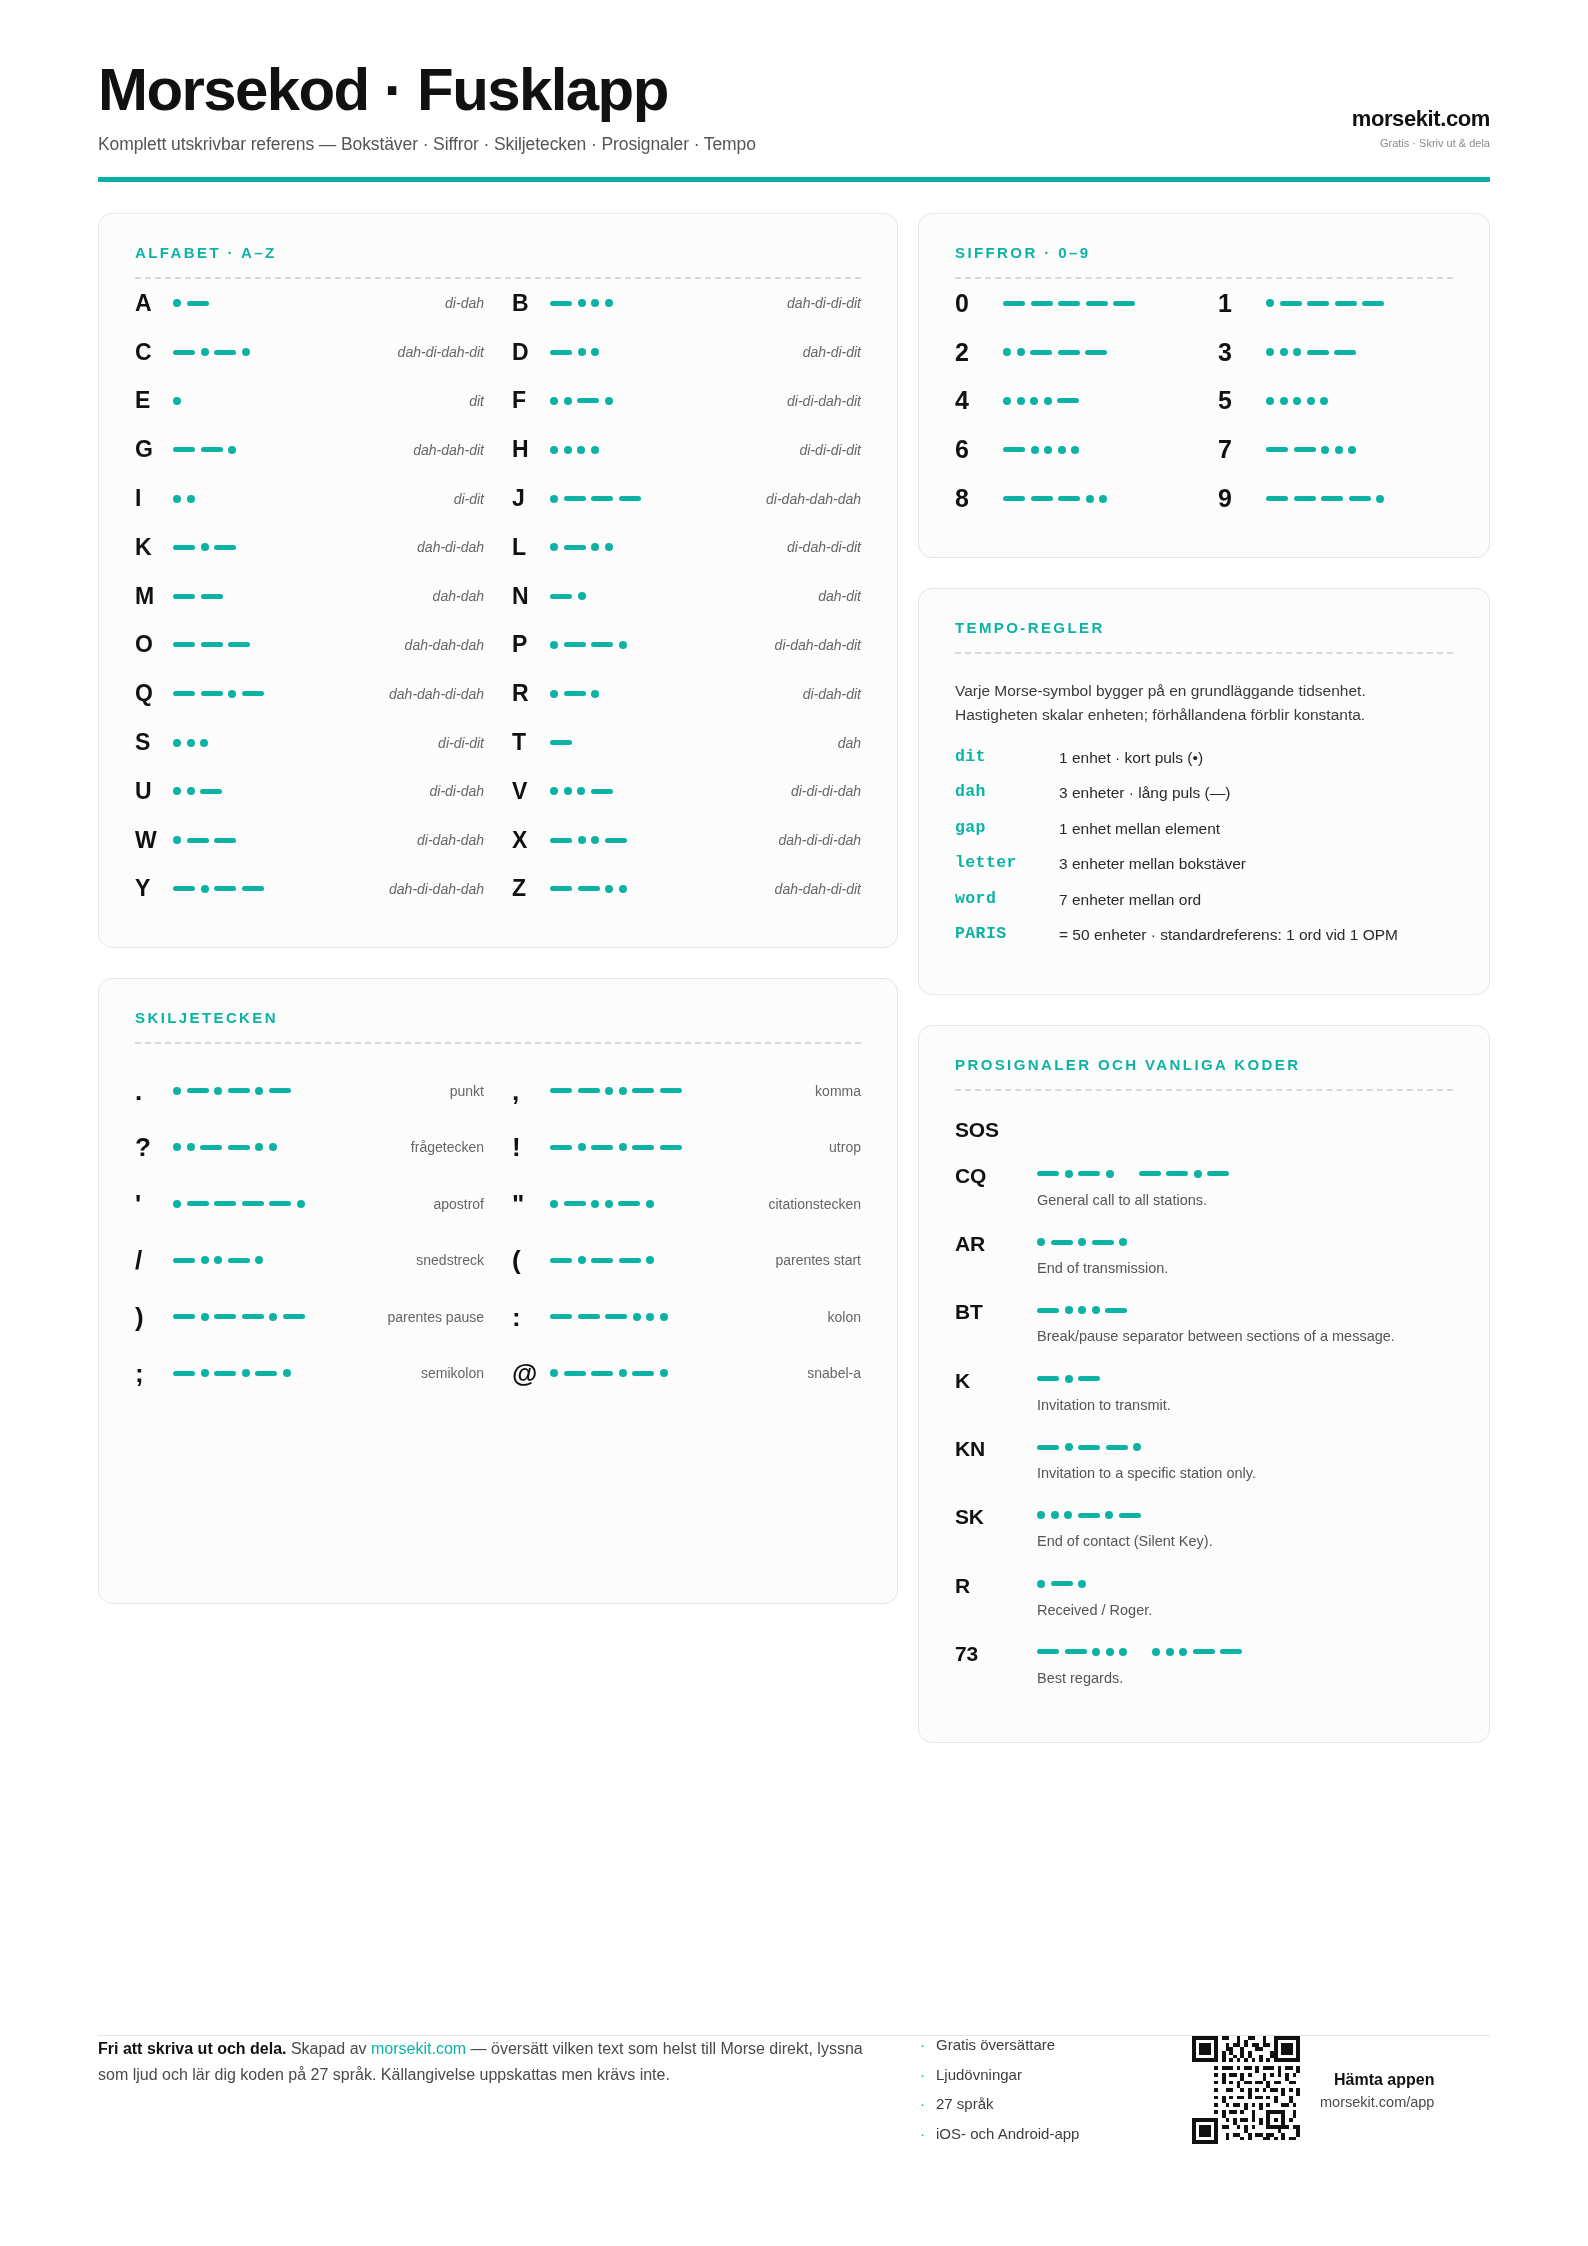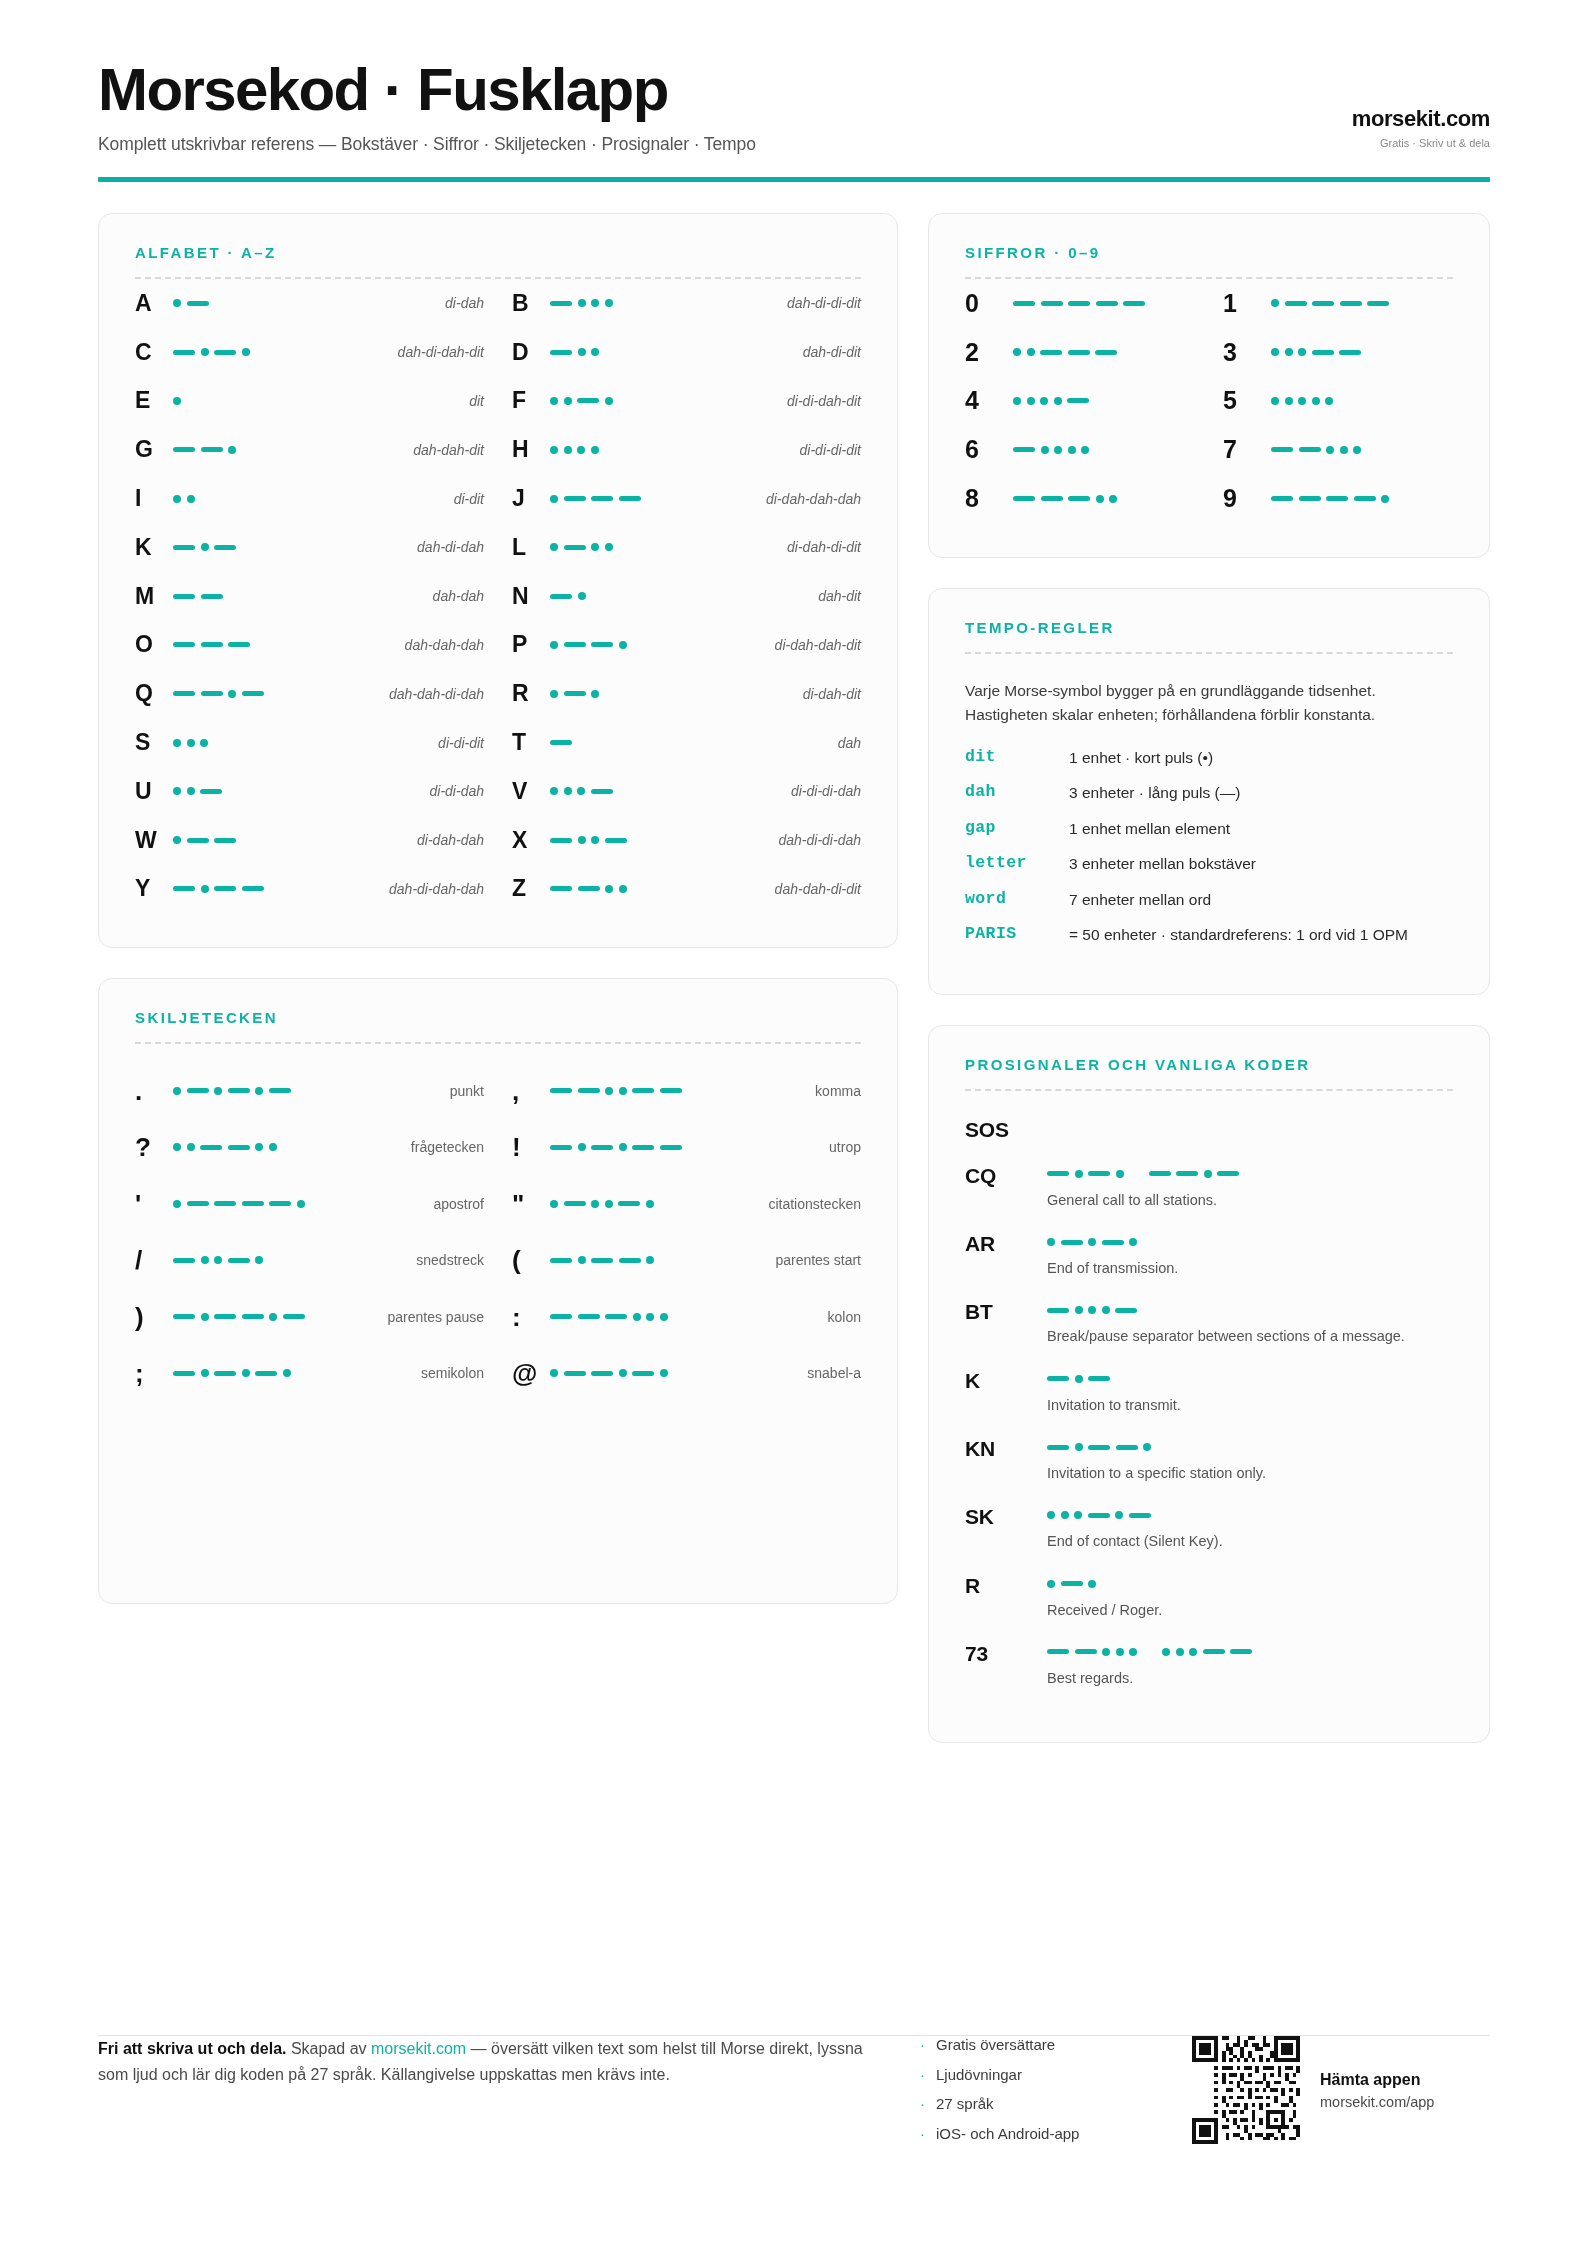--- a/index.html
+++ b/index.html
@@ -60,21 +60,21 @@
     height: 5px;
     background: #06b0a4;
     border-radius: 1px;
   }
 
   
   .grid {
     margin-top: 31px;
     display: grid;
     grid-template-columns: 800px 1fr;
-    column-gap: 30px;
+    column-gap: 20px;
     align-items: start;
   }
   .col-right {
     display: flex;
     flex-direction: column;
     gap: 30px;
   }
 
   
   .card {
@@ -264,20 +264,21 @@
   .feature-list .bullet {
     color: #0cb3a4;
     font-size: 15px;
     line-height: 1;
   }
 
   .app-block {
     display: flex;
     align-items: center;
     gap: 20px;
+    text-align: right;
   }
   .qr { width: 108px; height: 108px; flex: 0 0 auto; display: block; }
   .app-title {
     font-size: 16px;
     font-weight: bold;
     color: #111111;
   }
   .app-url {
     margin-top: 5px;
     font-size: 14.5px;

